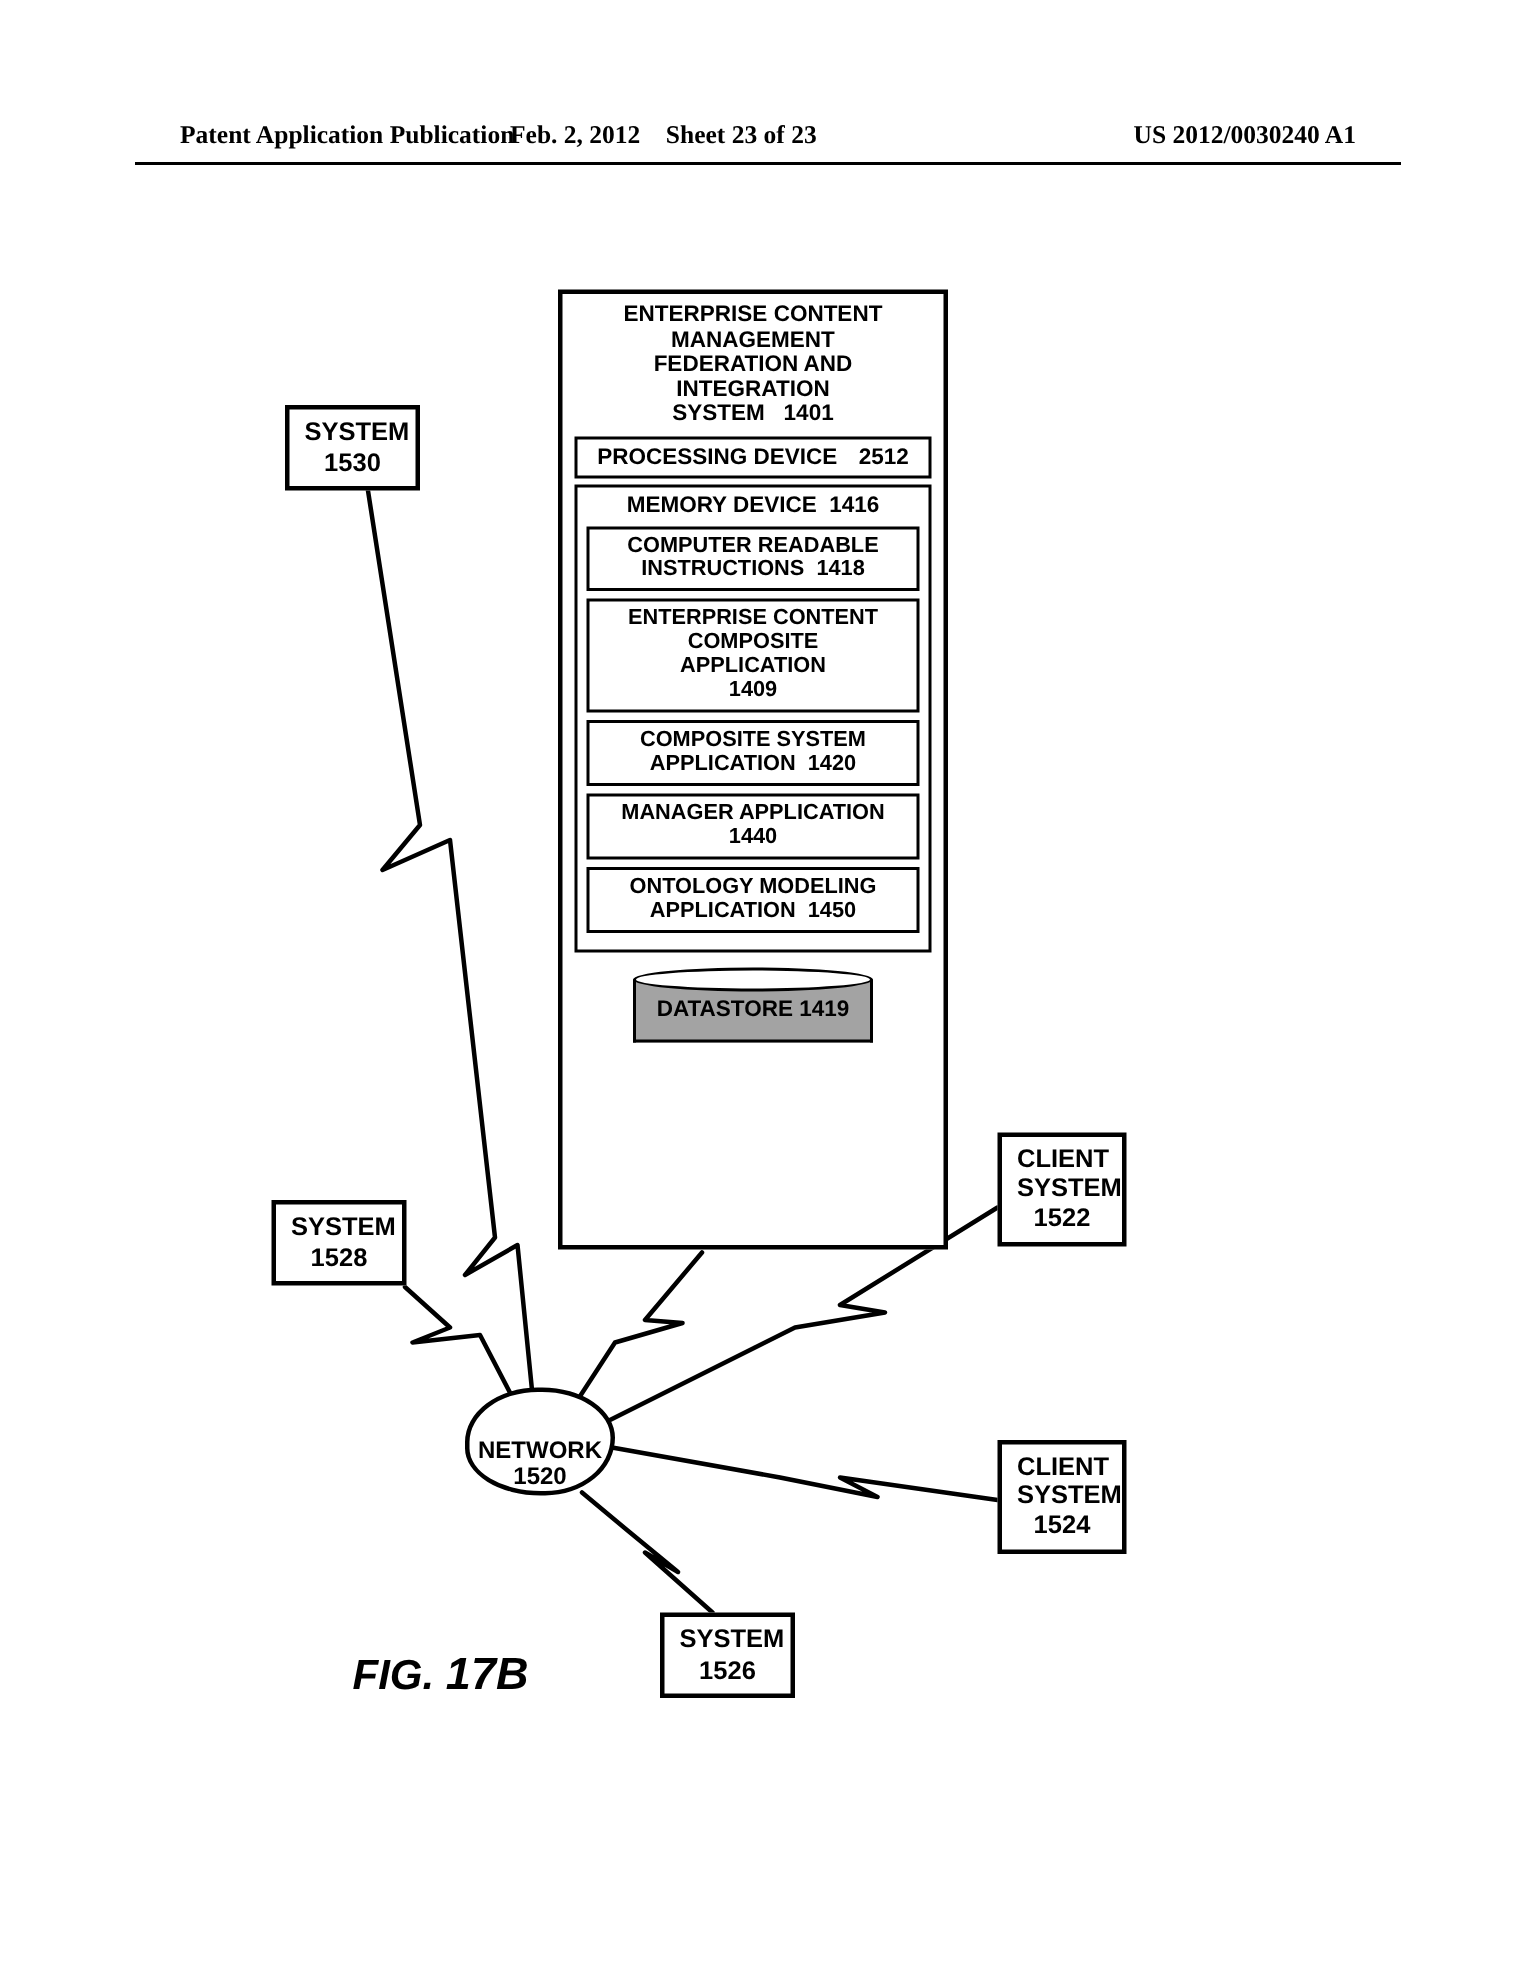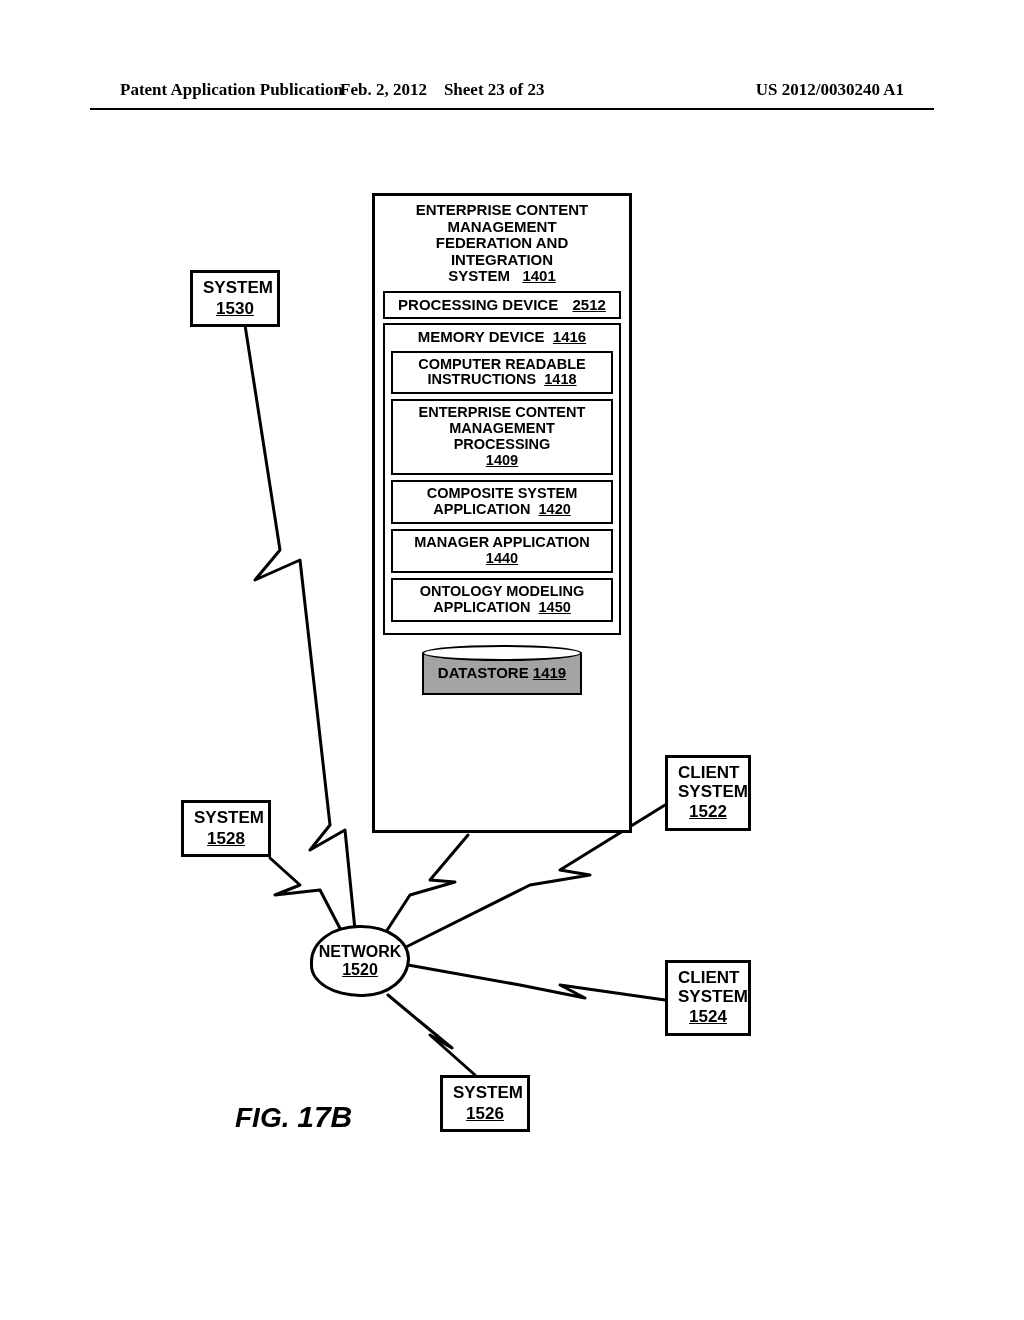--- a/index.html
+++ b/index.html
@@ -37,21 +37,21 @@
 
   
   .box {
     position: absolute;
     border: 3px solid #000;
     text-align: center;
     line-height: 1.1;
     padding: 4px 6px;
     background: #fff;
   }
-  .ref { text-decoration: underline; }
+  .ref { }
   .lbl { display: block; }
 
   
   .ecm {
     left: 372px; top: 193px;
     width: 260px; height: 640px;
     padding: 6px 8px 8px 8px;
   }
   .ecm > .title { font-size: 15px; text-align: center; margin-bottom: 6px; }
   .inner {
@@ -108,21 +108,21 @@
   .small .ref { display:block; margin-top:2px; }
 
   
   .cloud {
     position: absolute;
     border: 3px solid #000;
     background: #fff;
     border-radius: 50% 50% 48% 52% / 52% 48% 55% 45%;
     text-align: center;
     font-size: 16px;
-    display:flex; flex-direction:column; align-items:center; justify-content:center;
+    display:flex; flex-direction:column; align-items:center; justify-content:flex-end;
     line-height:1.1;
   }
 
   
   .figlabel {
     position: absolute;
     font-family: "Arial", sans-serif;
     font-weight: bold;
     font-style: italic;
     font-size: 28px;
@@ -198,21 +198,21 @@
       <span>MEMORY DEVICE</span>
       &nbsp;<span class="ref">1416</span>
     </div>
     <div class="sub">
       <span class="lbl">COMPUTER READABLE</span>
       <span>INSTRUCTIONS</span>
       &nbsp;<span class="ref">1418</span>
     </div>
     <div class="sub">
       <span class="lbl">ENTERPRISE CONTENT</span>
-      <span class="lbl">MANAGEMENT PROCESSING</span>
+      <span class="lbl">COMPOSITE APPLICATION</span>
       <span class="ref">1409</span>
     </div>
     <div class="sub">
       <span class="lbl">COMPOSITE SYSTEM</span>
       <span>APPLICATION</span>
       &nbsp;<span class="ref">1420</span>
     </div>
     <div class="sub">
       <span class="lbl">MANAGER APPLICATION</span>
       <span class="ref">1440</span>

